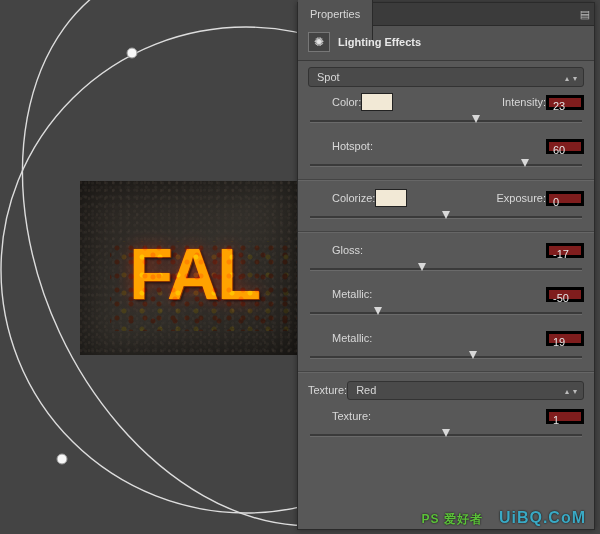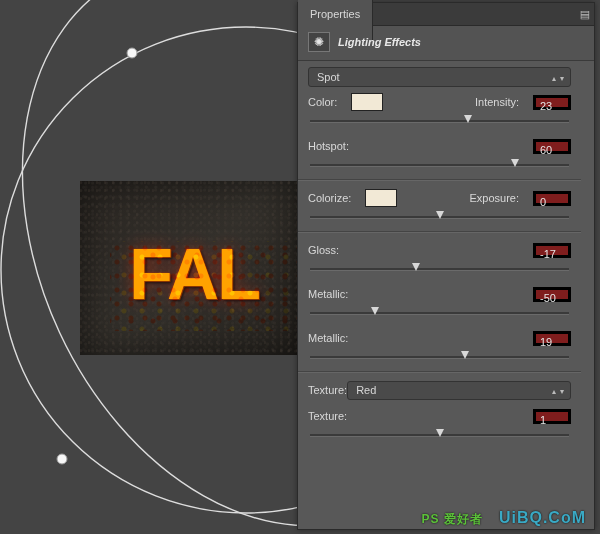--- a/index.html
+++ b/index.html
@@ -102,27 +102,27 @@
     display:flex; align-items:center;
     padding: 6px 10px 8px 10px;
     gap:8px;
   }
   .panel-header .pic-icon {
     width:20px; height:18px;
     border:1px solid #777; background:#434343;
     display:flex; align-items:center; justify-content:center;
     color:#e5e5e5; font-size:12px;
   }
-  .panel-header .title { font-weight:bold; color:#e8e8e8;font-style:italic; }
+  .panel-header .title { font-weight:bold; color:#e8e8e8; }
   .panel-body {
     flex:1;
     background: #585858;
     border-top:1px solid #3a3a3a;
     overflow-y:auto;
-    padding: 6px 23px 4px 10px;
+    padding: 6px 10px 4px 10px;
   }
   .row { margin-bottom: 4px; }
   .select {
     width: 100%;
     height: 20px;
     background: #4a4a4a;
     border: 1px solid #333;
     border-radius: 3px;
     color: #d8d8d8;
     display:flex; align-items:center; justify-content:space-between;
@@ -131,21 +131,22 @@
   }
   .select-inline {
     flex:1;
     height: 19px;
   }
   .select .caret::after { content:"▾"; font-size:8px; color:#bbb; margin-left:4px;}
   .select .caret::before { content:"▴"; font-size:8px; color:#bbb; margin-right:0; }
   .line {
     display:flex; align-items:center;
     height: 22px;
-    gap:14px;
+    gap:0;
+    margin-left:24px;
   }
   .label { color:#d8d8d8; }
   .swatch {
     width: 30px; height: 16px;
     background:#f2e9d6;
     border:1px solid #222;
   }
   .line .spacer { flex:1; }
   .valuebox {
     width: 38px; height: 15px;

